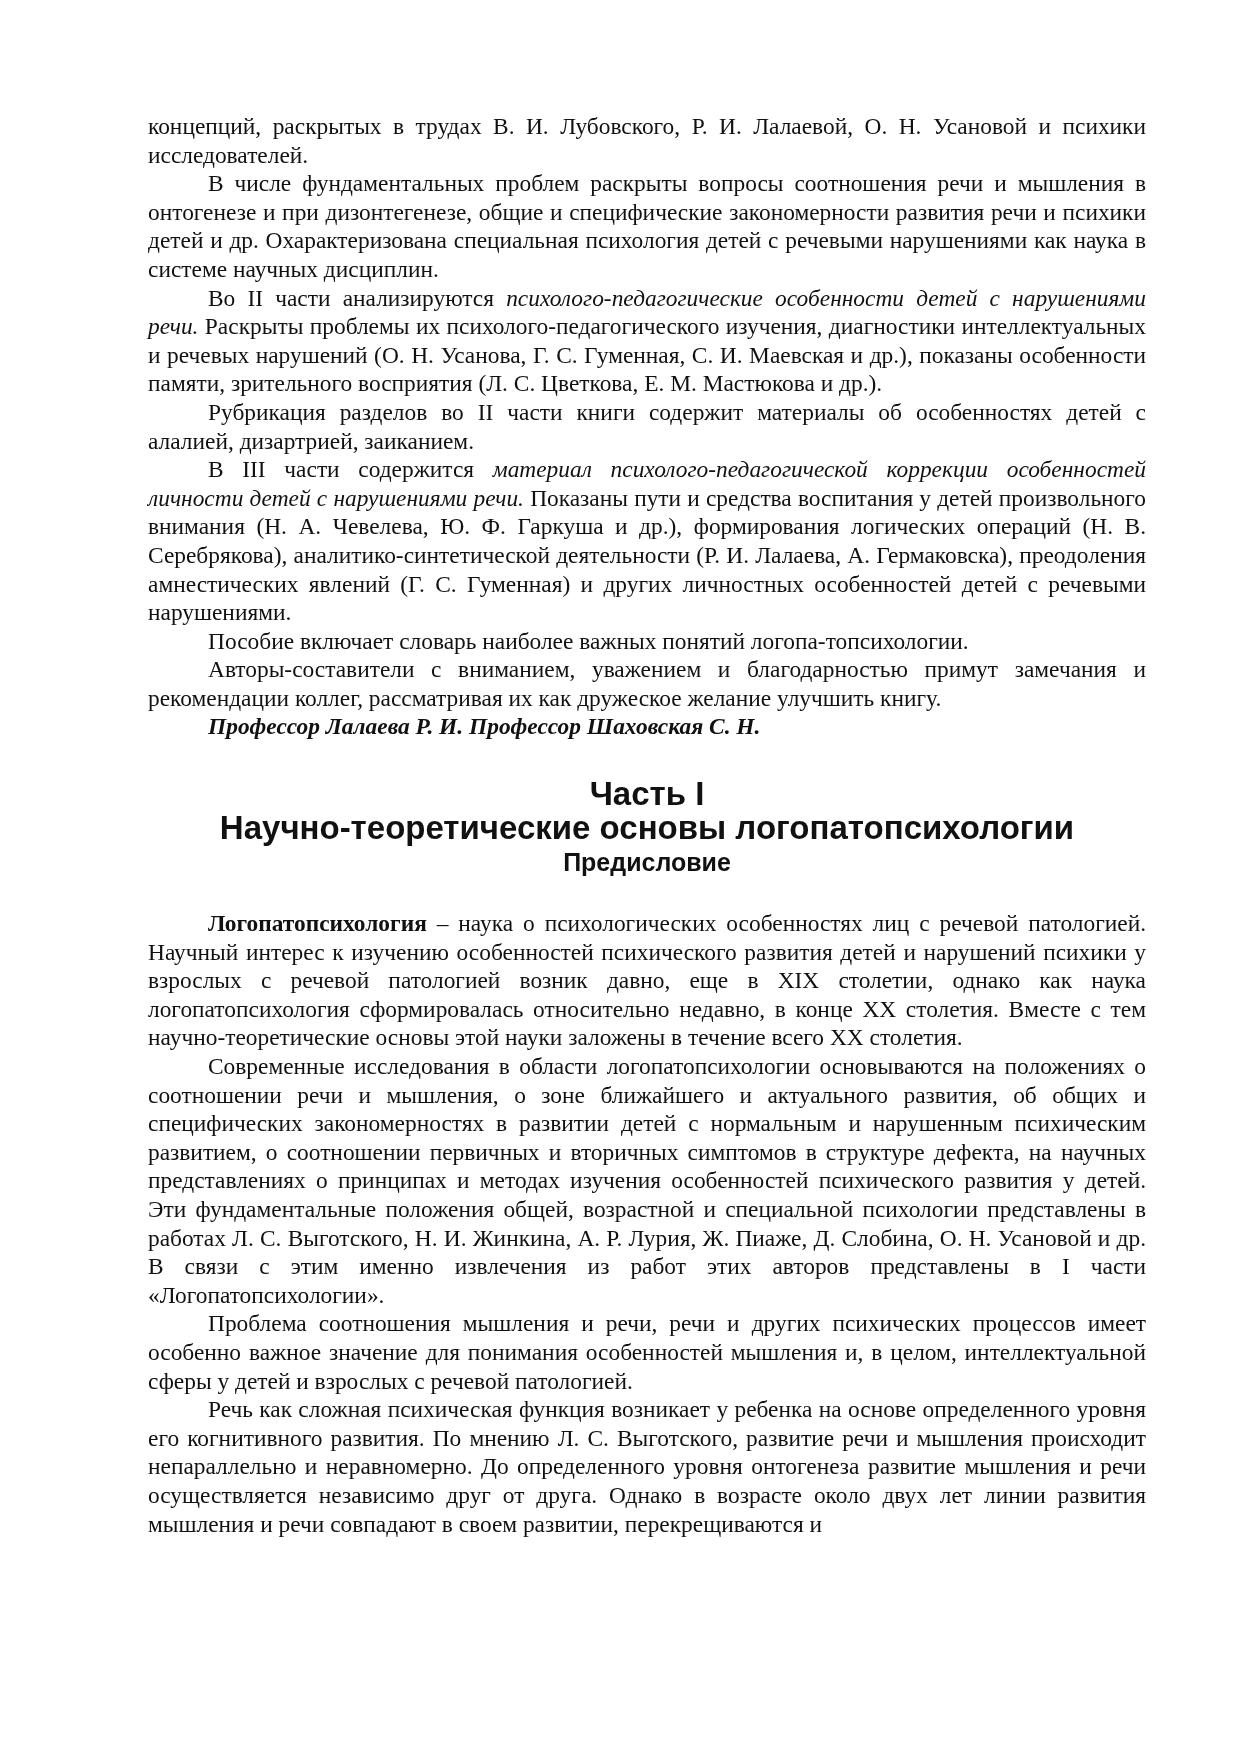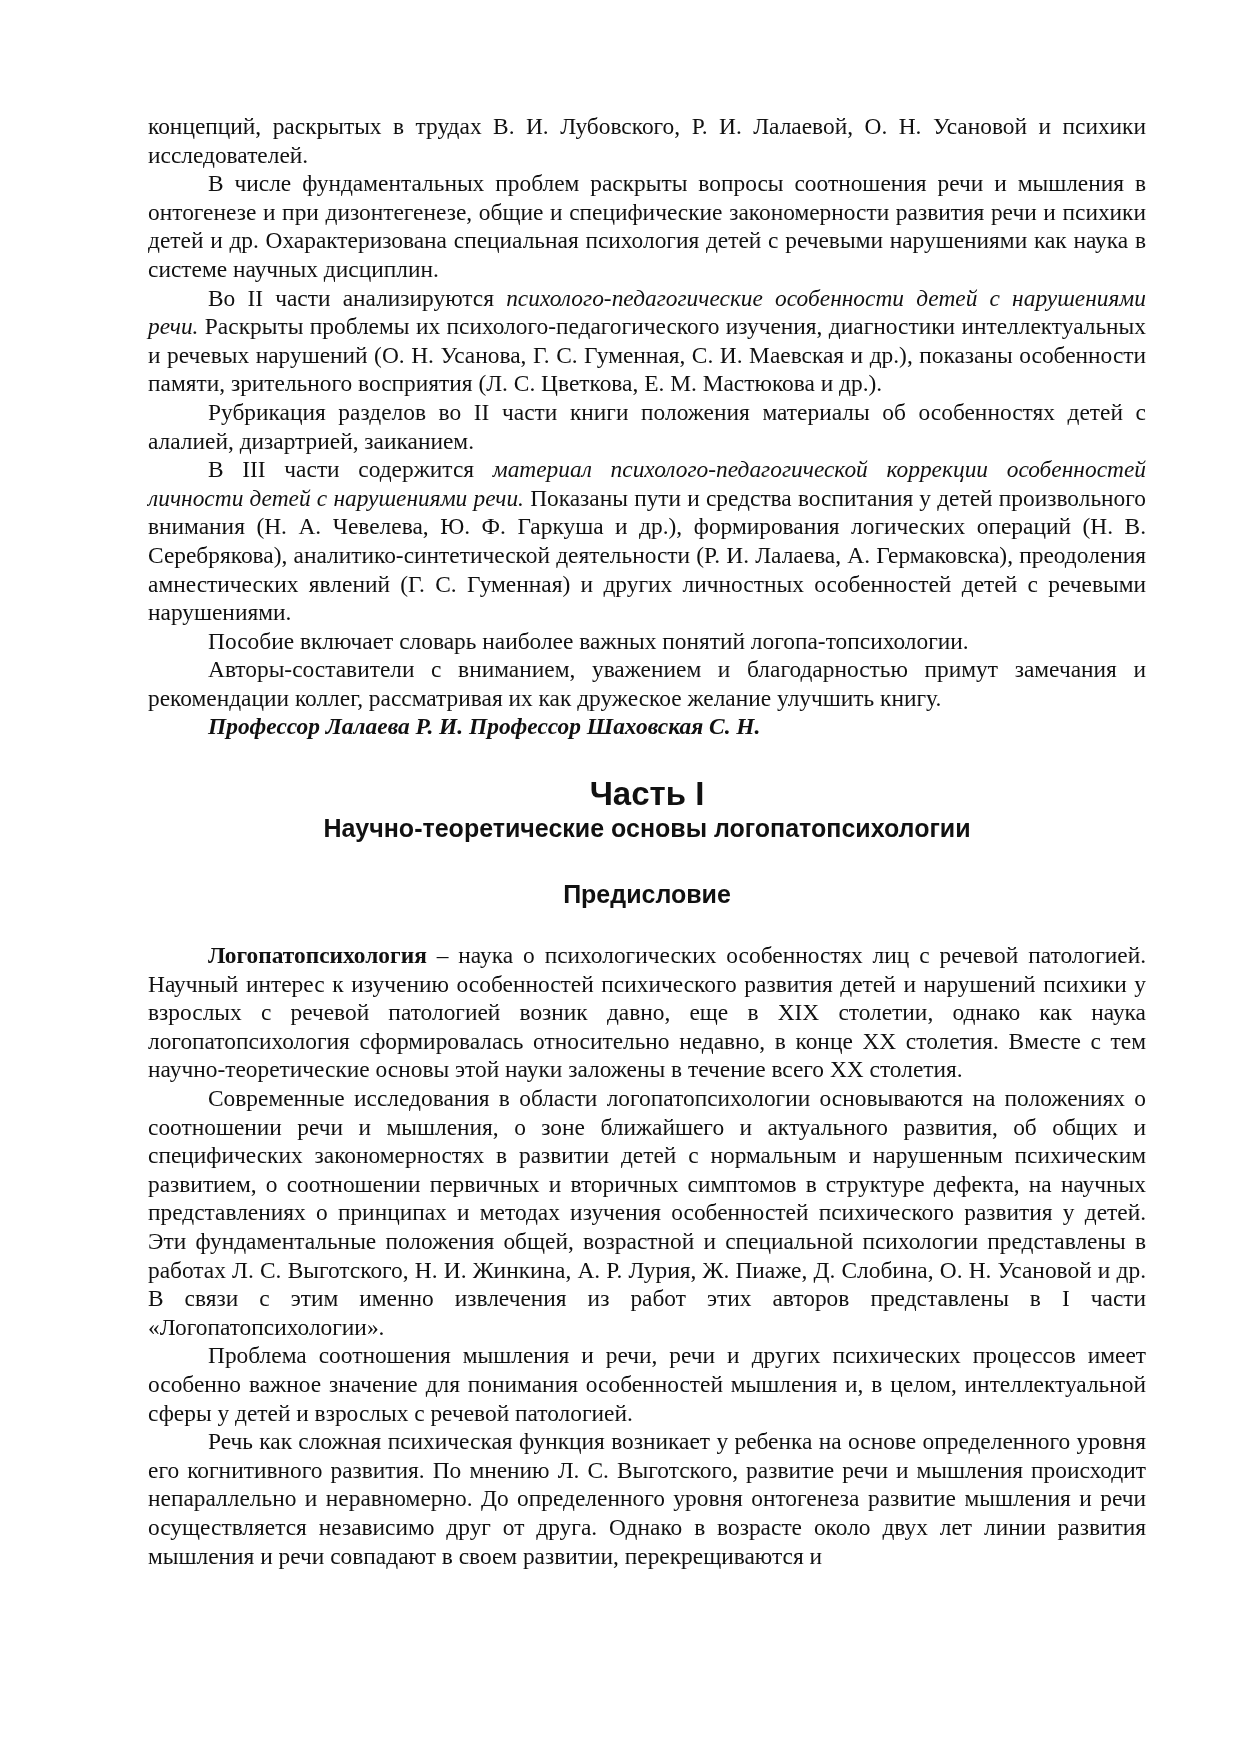--- a/index.html
+++ b/index.html
@@ -15,37 +15,37 @@
       line-height: 28.6px;
     }
     p { margin: 0; text-align: justify; text-align-last: left; hyphens: none; }
     p.indent { text-indent: 60px; }
     .it { font-style: italic; }
     .bi { font-style: italic; font-weight: bold; }
     .b { font-weight: bold; }
     .sign { text-indent: 60px; margin-bottom: 0; }
     .heading-block { text-align: center; font-family: "Liberation Sans", "DejaVu Sans", sans-serif; font-weight: bold; color: #111; }
     .part-title { margin-top: 36px; font-size: 33px; line-height: 34px; }
-    .part-subtitle { font-size: 25px; line-height: 34px; }
-    .section-title { margin-top: 32px; font-size: 25px; line-height: 34px; margin-bottom: 30px; }
+    .part-subtitle { font-size: 33px; line-height: 34px; }
+    .section-title { font-size: 25px; line-height: 34px; margin-bottom: 30px; }
   </style>
 </head>
 <body>
 
 <div class="page">
 
   <p>концепций, раскрытых в трудах В. И. Лубовского, Р. И. Лалаевой, О. Н. Усановой и психики исследователей.</p>
 
   <p class="indent">В числе фундаментальных проблем раскрыты вопросы соотношения речи и мышления в онтогенезе и при дизонтегенезе, общие и специфические закономерности развития речи и психики детей и др. Охарактеризована специальная психология детей с речевыми нарушениями как наука в системе научных дисциплин.</p>
 
   <p class="indent">
     <span>Во II части анализируются </span><span class="it">психолого-педагогические особенности детей с нарушениями речи.</span><span> Раскрыты проблемы их психолого-педагогического изучения, диагностики интеллектуальных и речевых нарушений (О. Н. Усанова, Г. С. Гуменная, С. И. Маевская и др.), показаны особенности памяти, зрительного восприятия (Л. С. Цветкова, Е. М. Мастюкова и др.).</span>
   </p>
 
-  <p class="indent">Рубрикация разделов во II части книги положения материалы об особенностях детей с алалией, дизартрией, заиканием.</p>
+  <p class="indent">Рубрикация разделов во II части книги содержит материалы об особенностях детей с алалией, дизартрией, заиканием.</p>
 
   <p class="indent">
     <span>В III части содержится </span><span class="it">материал психолого-педагогической коррекции особенностей личности детей с нарушениями речи.</span><span> Показаны пути и средства воспитания у детей произвольного внимания (Н. А. Чевелева, Ю. Ф. Гаркуша и др.), формирования логических операций (Н. В. Серебрякова), аналитико-синтетической деятельности (Р. И. Лалаева, А. Гермаковска), преодоления амнестических явлений (Г. С. Гуменная) и других личностных особенностей детей с речевыми нарушениями.</span>
   </p>
 
   <p class="indent">Пособие включает словарь наиболее важных понятий логопа-топсихологии.</p>
 
   <p class="indent">Авторы-составители с вниманием, уважением и благодарностью примут замечания и рекомендации коллег, рассматривая их как дружеское желание улучшить книгу.</p>
 
   <p class="sign bi">Профессор Лалаева Р. И. Профессор Шаховская С. Н.</p>

